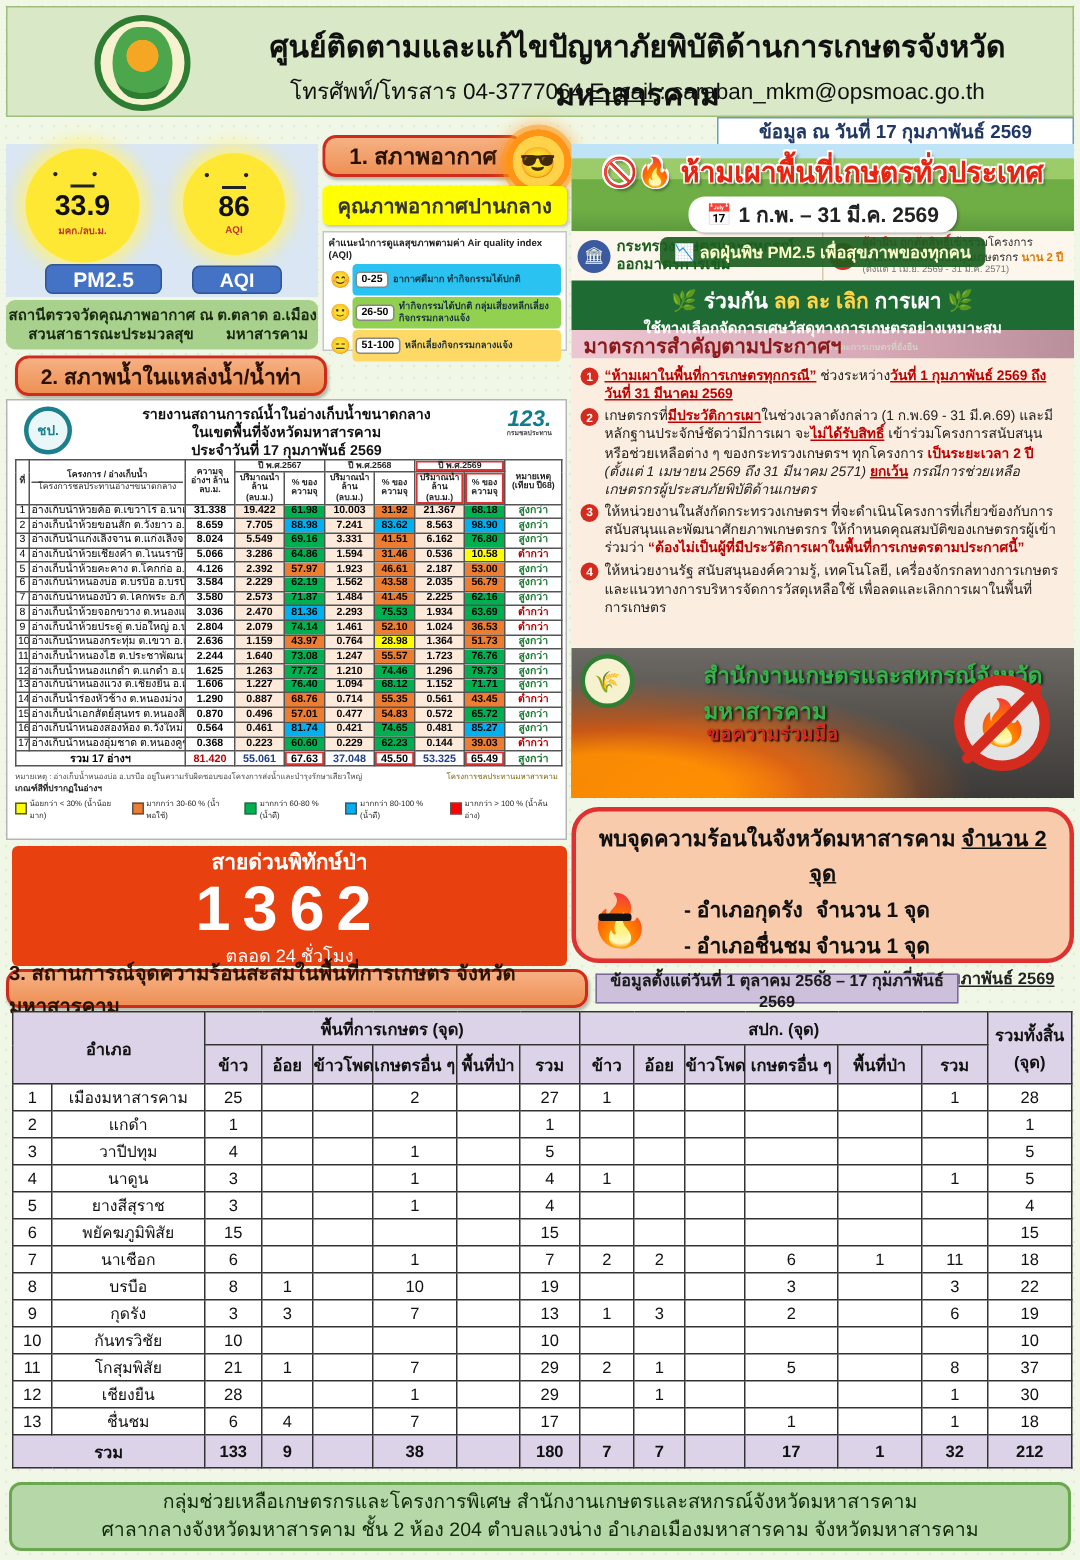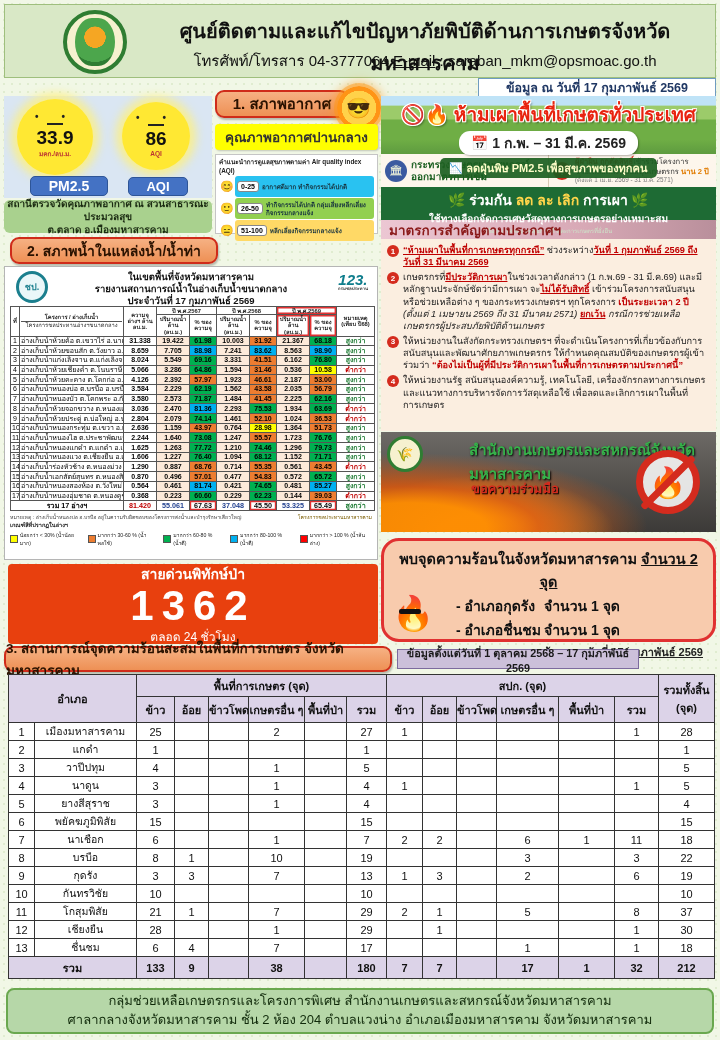--- a/index.html
+++ b/index.html
@@ -33,21 +33,21 @@
   .weather { position:absolute; left:4px; top:96px; width:208px; height:102px; background:#dae6f3; }
   .face { position:absolute; border-radius:50%; background:#ffe833; box-shadow:0 0 10px 6px rgba(255,240,120,.8);
           display:flex; flex-direction:column; align-items:center; justify-content:center; }
   .face .eyes { letter-spacing:10px; font-weight:bold; color:#222; font-size:10px; line-height:4px; margin-bottom:2px;}
   .face .mouth { width:16px; border-top:2.5px solid #222; margin:2px 0 2px; }
   .face .val { font-size:19px; font-weight:bold; color:#111; }
   .face .unit { font-size:6.5px; font-weight:bold; color:#b33; }
   .pill { position:absolute; background:#4472c4; border:1px solid #2e5597; border-radius:5px;
           color:#fff; font-weight:bold; text-align:center; }
   .station { position:absolute; left:4px; top:200px; width:208px; height:33px; background:#a9d18e;
-             border-radius:6px; display:flex; flex-direction:column; align-items:center; justify-content:center;
+             border-radius:6px; display:flex; flex-direction:row; align-items:center; justify-content:center;
              font-size:10px; font-weight:bold; color:#1b2b12; text-align:center; line-height:1.3; }
   .sun { position:absolute; left:337px; top:86px; width:44px; height:44px; border-radius:50%;
          background:radial-gradient(circle,#ffd24a 0 55%, #ff9416 56% 100%);
          box-shadow:0 0 0 3px rgba(255,150,20,.45), 0 0 10px 4px rgba(255,150,20,.5);
          display:flex; align-items:center; justify-content:center; font-size:20px; }
   .yellow-banner { position:absolute; left:215px; top:124px; width:163px; height:26px; background:#ffff00;
                    border-radius:4px; display:flex; align-items:center; justify-content:center;
                    font-size:13.5px; font-weight:bold; color:#333; box-shadow:1px 1px 2px rgba(0,0,0,.2); }
   .aqi-panel { position:absolute; left:215px; top:154px; width:163px; height:80px; background:#fff;
                border:1px solid #c5c5c5; padding:2px 3px; }
@@ -256,22 +256,22 @@
     <span>สถานีตรวจวัดคุณภาพอากาศ ณ สวนสาธารณะประมวลสุข</span>
     <span>ต.ตลาด อ.เมืองมหาสารคาม</span>
   </div>
 
   <div class="sec-label" style="left:10px; top:237px; width:208px; height:27px; font-size:14px;">2. สภาพน้ำในแหล่งน้ำ/น้ำท่า</div>
 
   <div class="water-card">
     <div class="w-head">
       <div class="rid-logo">ชป.</div>
       <div class="w-titles">
+        <div>รายงานสถานการณ์น้ำในอ่างเก็บน้ำขนาดกลาง</div>
         <div>ในเขตพื้นที่จังหวัดมหาสารคาม</div>
-        <div>รายงานสถานการณ์น้ำในอ่างเก็บน้ำขนาดกลาง</div>
         <div>ประจำวันที่  17  กุมภาพันธ์  2569</div>
       </div>
       <div class="logo123"><span>123.</span><small>กรมชลประทาน</small></div>
     </div>
     <table class="wtbl">
       <colgroup>
         <col style="width:9px">
           <col style="width:104px">
           <col style="width:33px">
         <col style="width:33px">

